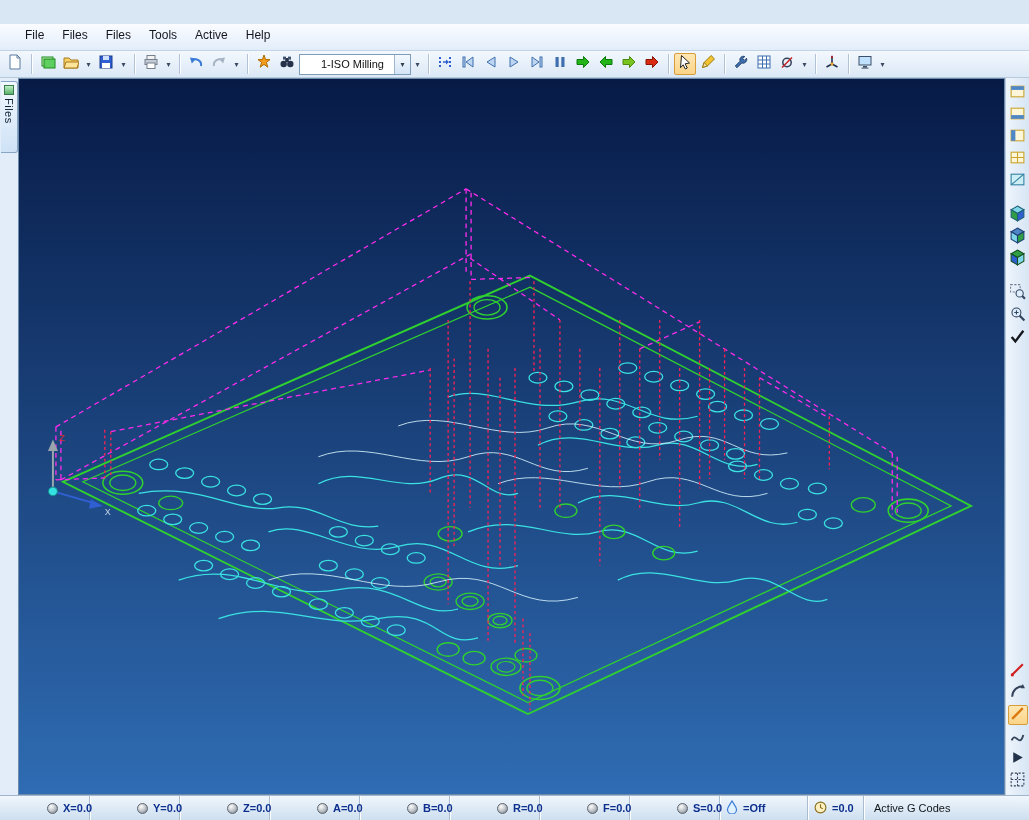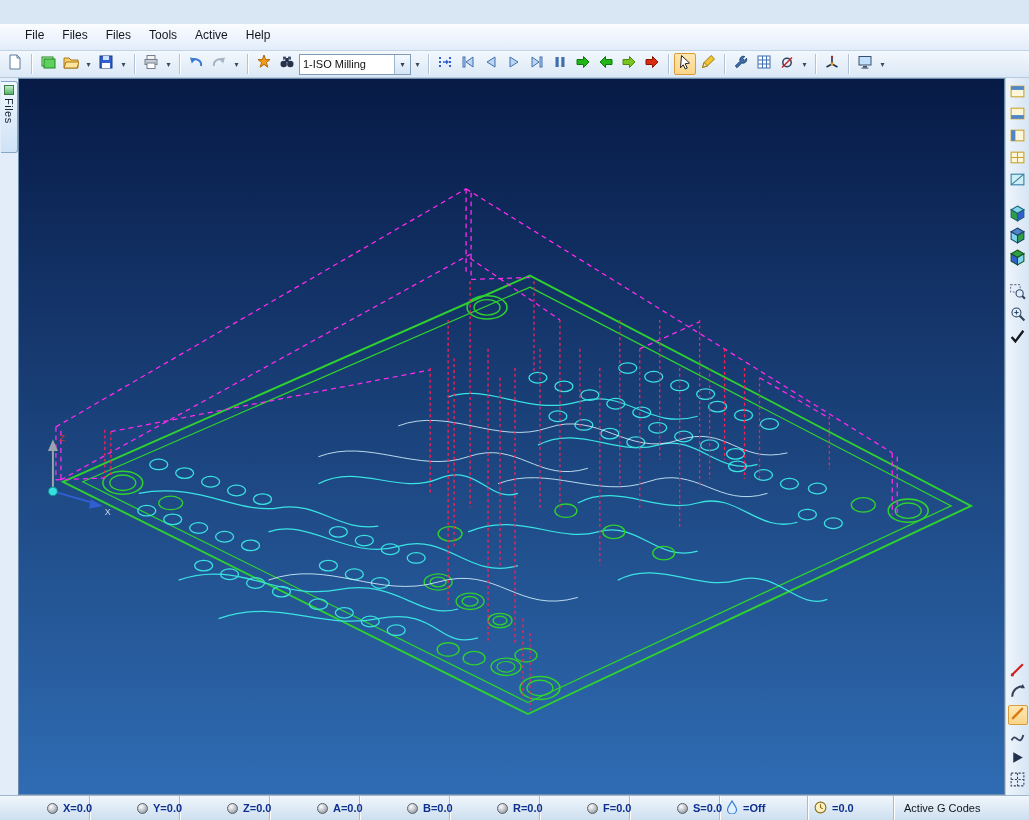--- a/index.html
+++ b/index.html
@@ -29,21 +29,21 @@
     border:1px solid transparent; border-radius:2px; cursor:default; flex:0 0 auto;
   }
   .tb-btn.active { background:linear-gradient(#ffe7b3,#fbd488); border-color:#d99c3a; }
   .tb-dd {
     width:11px; height:22px; display:flex; align-items:center; justify-content:center;
     font-size:8px; color:#3a4a62; cursor:default; flex:0 0 auto;
   }
   .tb-sep { width:1px; height:20px; background:#b2c3d6; box-shadow:1px 0 0 #fdfeff; margin:0 4px; flex:0 0 auto; }
   .combo {
     height:21px; width:112px; background:#fff; border:1px solid #7f9db9; display:flex;
-    align-items:center; font-size:11px; color:#111; padding-left:3px; flex:0 0 auto;
+    align-items:center; font-size:11px; color:#111; padding-left:21px; flex:0 0 auto;
   }
   .combo .cval { flex:1; }
   .combo .cbtn {
     width:16px; height:19px; background:linear-gradient(#f4f9ff,#d4e4f6);
     border-left:1px solid #9fb6cc; display:flex; align-items:center; justify-content:center;
     font-size:8px; color:#33414f;
   }
 
   
   .main { flex:1 1 auto; display:flex; min-height:0; }
@@ -678,21 +678,21 @@
     <div class="sb-seg coord">
         <span class="sb-sphere"></span>
         <span>S=0.0</span>
       </div>
     <div class="sb-seg" style="width:88px;">
       <span><svg width="12" height="14" viewBox="0 0 12 14">
             <path d="M6 1C8 4.5 10.5 7 10.5 9.5a4.5 4.5 0 0 1-9 0C1.5 7 4 4.5 6 1z" fill="#dff0ff" stroke="#3a7bd5" stroke-width="1.2"></path>
           </svg></span>
       <span>=Off</span>
     </div>
-    <div class="sb-seg" style="width:86px;">
+    <div class="sb-seg" style="width:56px;">
       <span><svg width="13" height="13" viewBox="0 0 14 14">
             <circle cx="7" cy="7" r="5.8" fill="#fdf0c0" stroke="#8a6d1a" stroke-width="1.2"></circle>
             <path d="M7 3.5V7l2.5 1.5" fill="none" stroke="#8a6d1a" stroke-width="1.2"></path>
           </svg></span>
       <span>=0.0</span>
     </div>
     <div class="sb-seg sb-last">
       <span>Active G Codes</span>
     </div>
   </div>

